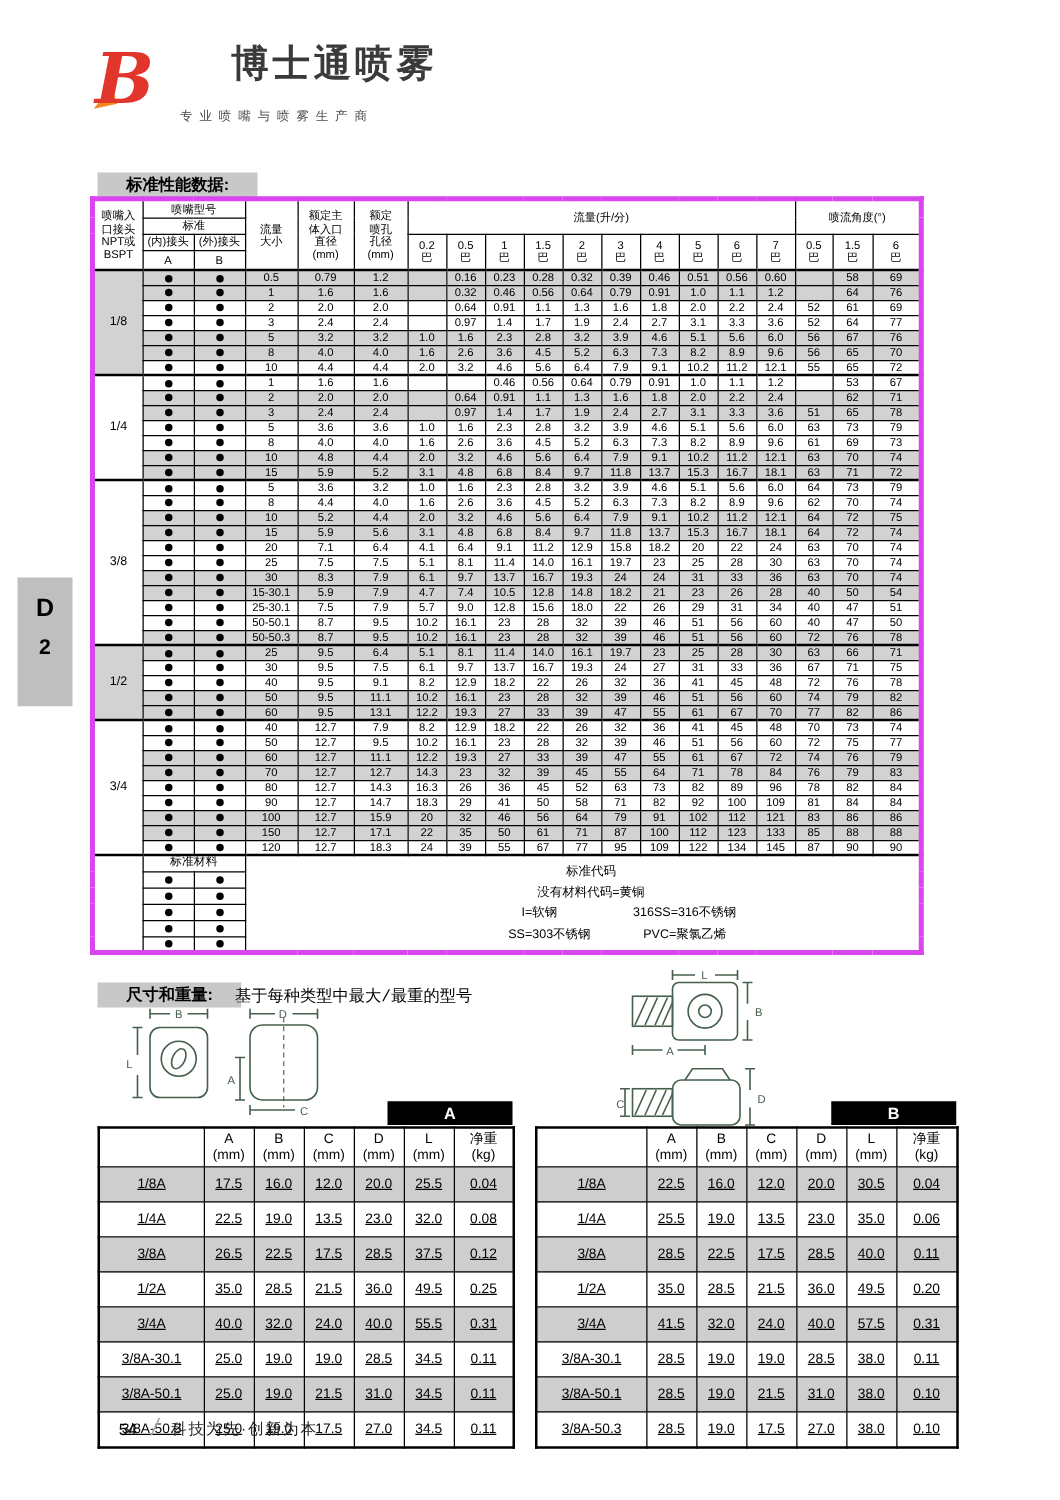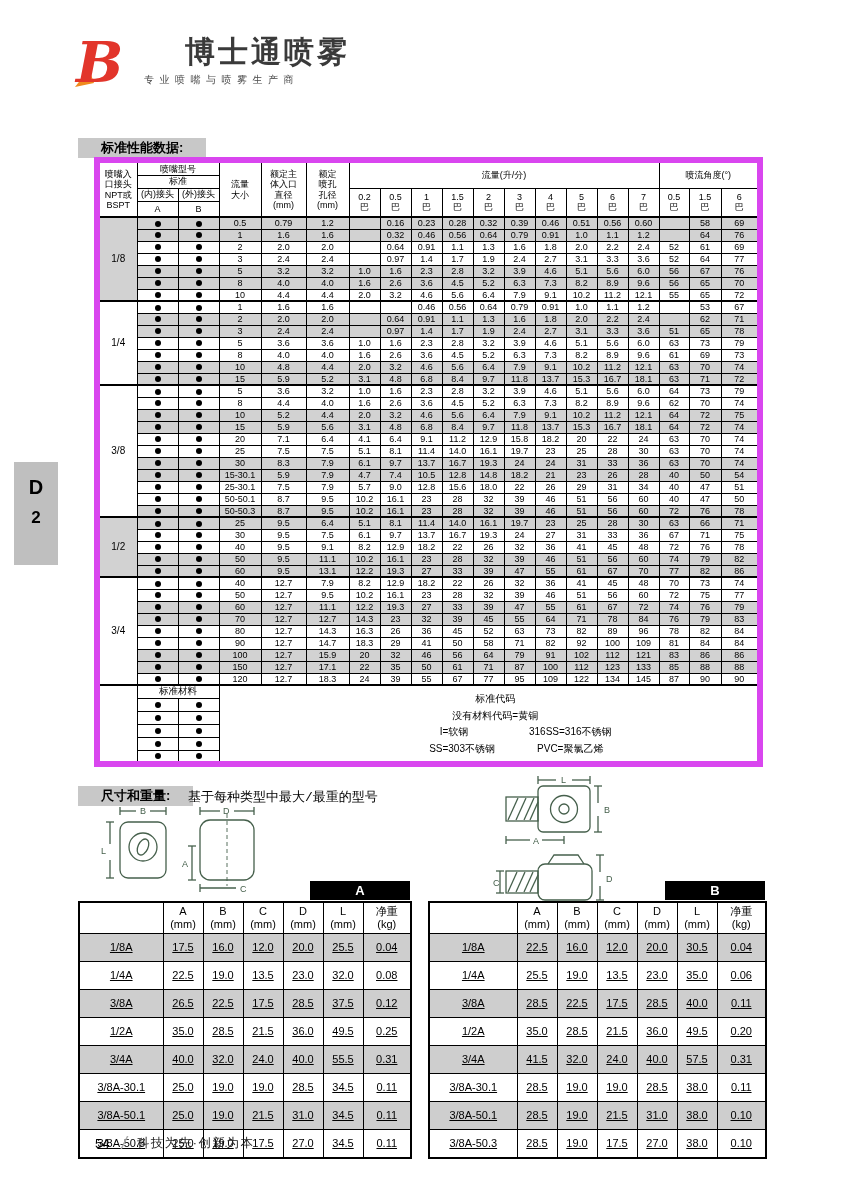--- a/index.html
+++ b/index.html
@@ -3,31 +3,31 @@
 <meta charset="utf-8">
 <style>
   html,body{margin:0;padding:0;background:#fff;}
   .page{position:relative;width:848px;height:1200px;background:#fff;overflow:hidden;
         font-family:"Liberation Sans",sans-serif;color:#000;}
   
   .logo{position:absolute;left:72px;top:30px;display:flex;align-items:flex-start;}
   .logo-mark{width:62px;height:64px;}
   .logo-text{margin-left:10px;}
   .brand{font-size:30px;font-weight:bold;color:#3a3a3a;letter-spacing:3px;line-height:1.2;margin-top:4px;margin-left:41px;}
-  .tagline{font-size:10px;color:#4a4a4a;letter-spacing:5.5px;margin-top:3px;}
+  .tagline{font-size:10px;color:#4a4a4a;letter-spacing:5.5px;margin-top:16px;}
   
   .side-tab{position:absolute;left:14px;top:462px;width:44px;height:103px;background:#bfbfbf;text-align:center;}
   .side-tab .l1{font-size:20px;font-weight:bold;margin-top:14px;}
   .side-tab .l2{font-size:17px;font-weight:bold;margin-top:9px;}
   
   .sec-title{position:absolute;background:#c8c8c8;font-weight:bold;font-size:13px;padding:1px 23px;}
   .subtitle{position:absolute;font-size:13px;font-family:Liberation Mono, monospace;}
   
-  #perf-table{position:absolute;left:94px;top:157px;border-collapse:collapse;table-layout:fixed;
-              width:663px;font-size:9px;border:6px solid #d946ef;}
+  #perf-table{position:absolute;left:72px;top:157px;border-collapse:collapse;table-layout:fixed;
+              width:663px;font-size:9px;border:4px solid #d946ef;}
   #perf-table th,#perf-table td{border:1px solid #000;text-align:center;vertical-align:middle;
               padding:0;line-height:1.15;overflow:hidden;}
   #perf-table thead th{font-weight:normal;font-size:9px;}
   #perf-table thead tr:nth-child(1){height:15px;}
   #perf-table thead tr:nth-child(2){height:13px;}
   #perf-table thead tr:nth-child(3){height:13px;}
   #perf-table thead tr:nth-child(4){height:16px;}
   #perf-table tbody tr{height:12px;}
   .pre{white-space:pre-line;}
   #perf-table tr.g td{background:#d2d2d2;}

